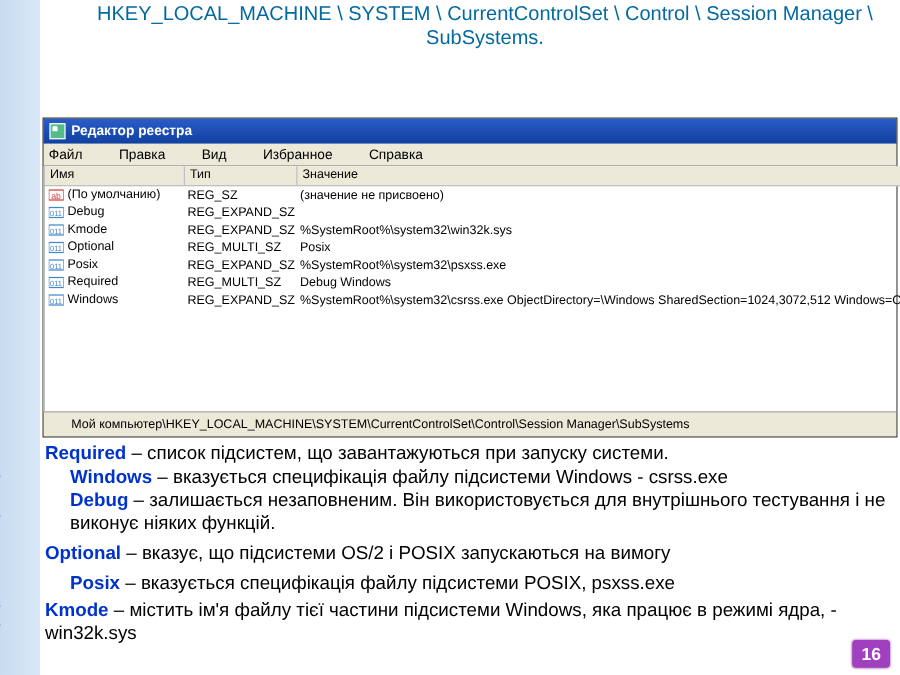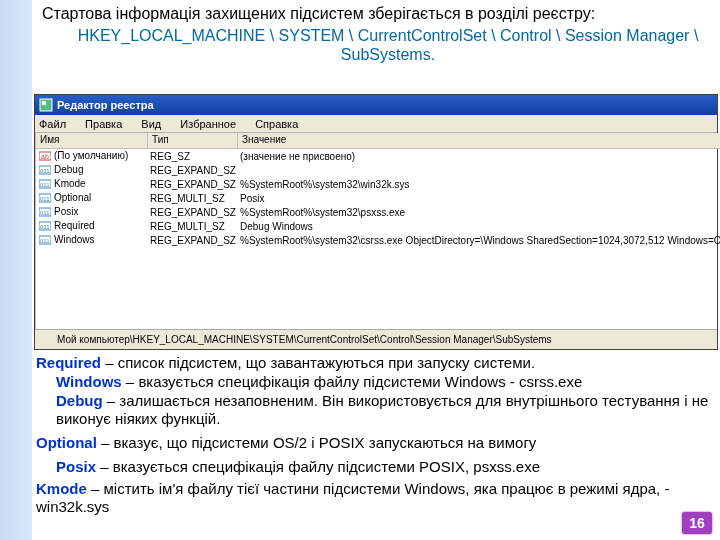--- a/index.html
+++ b/index.html
@@ -7,21 +7,21 @@
   .slide { width:720px; height:540px; position:relative; background:#fff; overflow:hidden; }
   .sidebar { position:absolute; left:0; top:0; width:32px; height:540px; background:linear-gradient(90deg,#c8dcf0 0%,#d8e8f8 100%); }
   .sidebar-text { position:absolute; left:5px; bottom:10px; transform-origin:left bottom; transform:rotate(-90deg); white-space:nowrap; font-weight:bold; color:#0020c0; font-size:18px; letter-spacing:1px; }
   .content { position:absolute; left:38px; top:0; width:680px; }
   .intro { font-size:16px; color:#000; line-height:1.25; padding:4px 4px 0 4px; }
   .reg-path { color:#0369a1; font-size:16px; text-align:center; padding:2px 10px 4px 30px; line-height:1.2; }
   .regedit { position:absolute; left:34px; top:94px; width:684px; height:256px; border:1px solid #404040; background:#ece9d8; font-family:Tahoma,Arial,sans-serif; font-size:11px; color:#000; }
   .titlebar { background:linear-gradient(#2a5cc8,#1040a0); color:#fff; height:20px; line-height:20px; padding-left:4px; font-weight:bold; font-size:11px; display:flex; align-items:center; gap:4px; }
   .titlebar svg { flex:0 0 auto; }
   .menubar { background:#ece9d8; border-bottom:1px solid #b0b0b0; height:18px; line-height:18px; padding-left:4px; font-size:11px; }
-  .menubar span { margin-right:16px; text-decoration-color:transparent; }
+  .menubar span { margin-right:26px; text-decoration-color:transparent; }
   .panes { display:flex; height:196px; background:#fff; }
   .tree { width:106px; border-right:1px solid #c0c0c0; overflow:hidden; background:#fff; }
   .tree-item { display:flex; align-items:center; gap:3px; padding:1px 2px; font-size:10px; white-space:nowrap; }
   .list { flex:1; display:flex; flex-direction:column; }
   .list-header { display:flex; background:#ece9d8; border-bottom:1px solid #c0c0c0; height:16px; font-size:10px; }
   .list-header div { border-right:1px solid #c0c0c0; padding:1px 4px; }
   .col-name { width:112px; }
   .col-type { width:90px; }
   .col-value { flex:1; }
   .list-body { flex:1; overflow:hidden; }
@@ -37,21 +37,20 @@
 </style>
 </head>
 <body>
 
 <div class="slide">
   <div class="sidebar">
     <div class="sidebar-text">1. ОС WINDOWS</div>
   </div>
 
   <div class="content">
-    <div class="intro">Стартова інформація захищених підсистем зберігається в розділі реєстру:</div>
     <div class="reg-path">HKEY_LOCAL_MACHINE \ SYSTEM \ CurrentControlSet \ Control \ Session Manager \ SubSystems.</div>
   </div>
 
   <div class="regedit">
     <div class="titlebar">
       <svg width="14" height="14">
           <rect x="1" y="1" width="12" height="12" fill="#5b8" stroke="#fff"></rect>
           <rect x="3" y="3" width="4" height="4" fill="#fff"></rect>
         </svg>
       <span>Редактор реестра</span>

